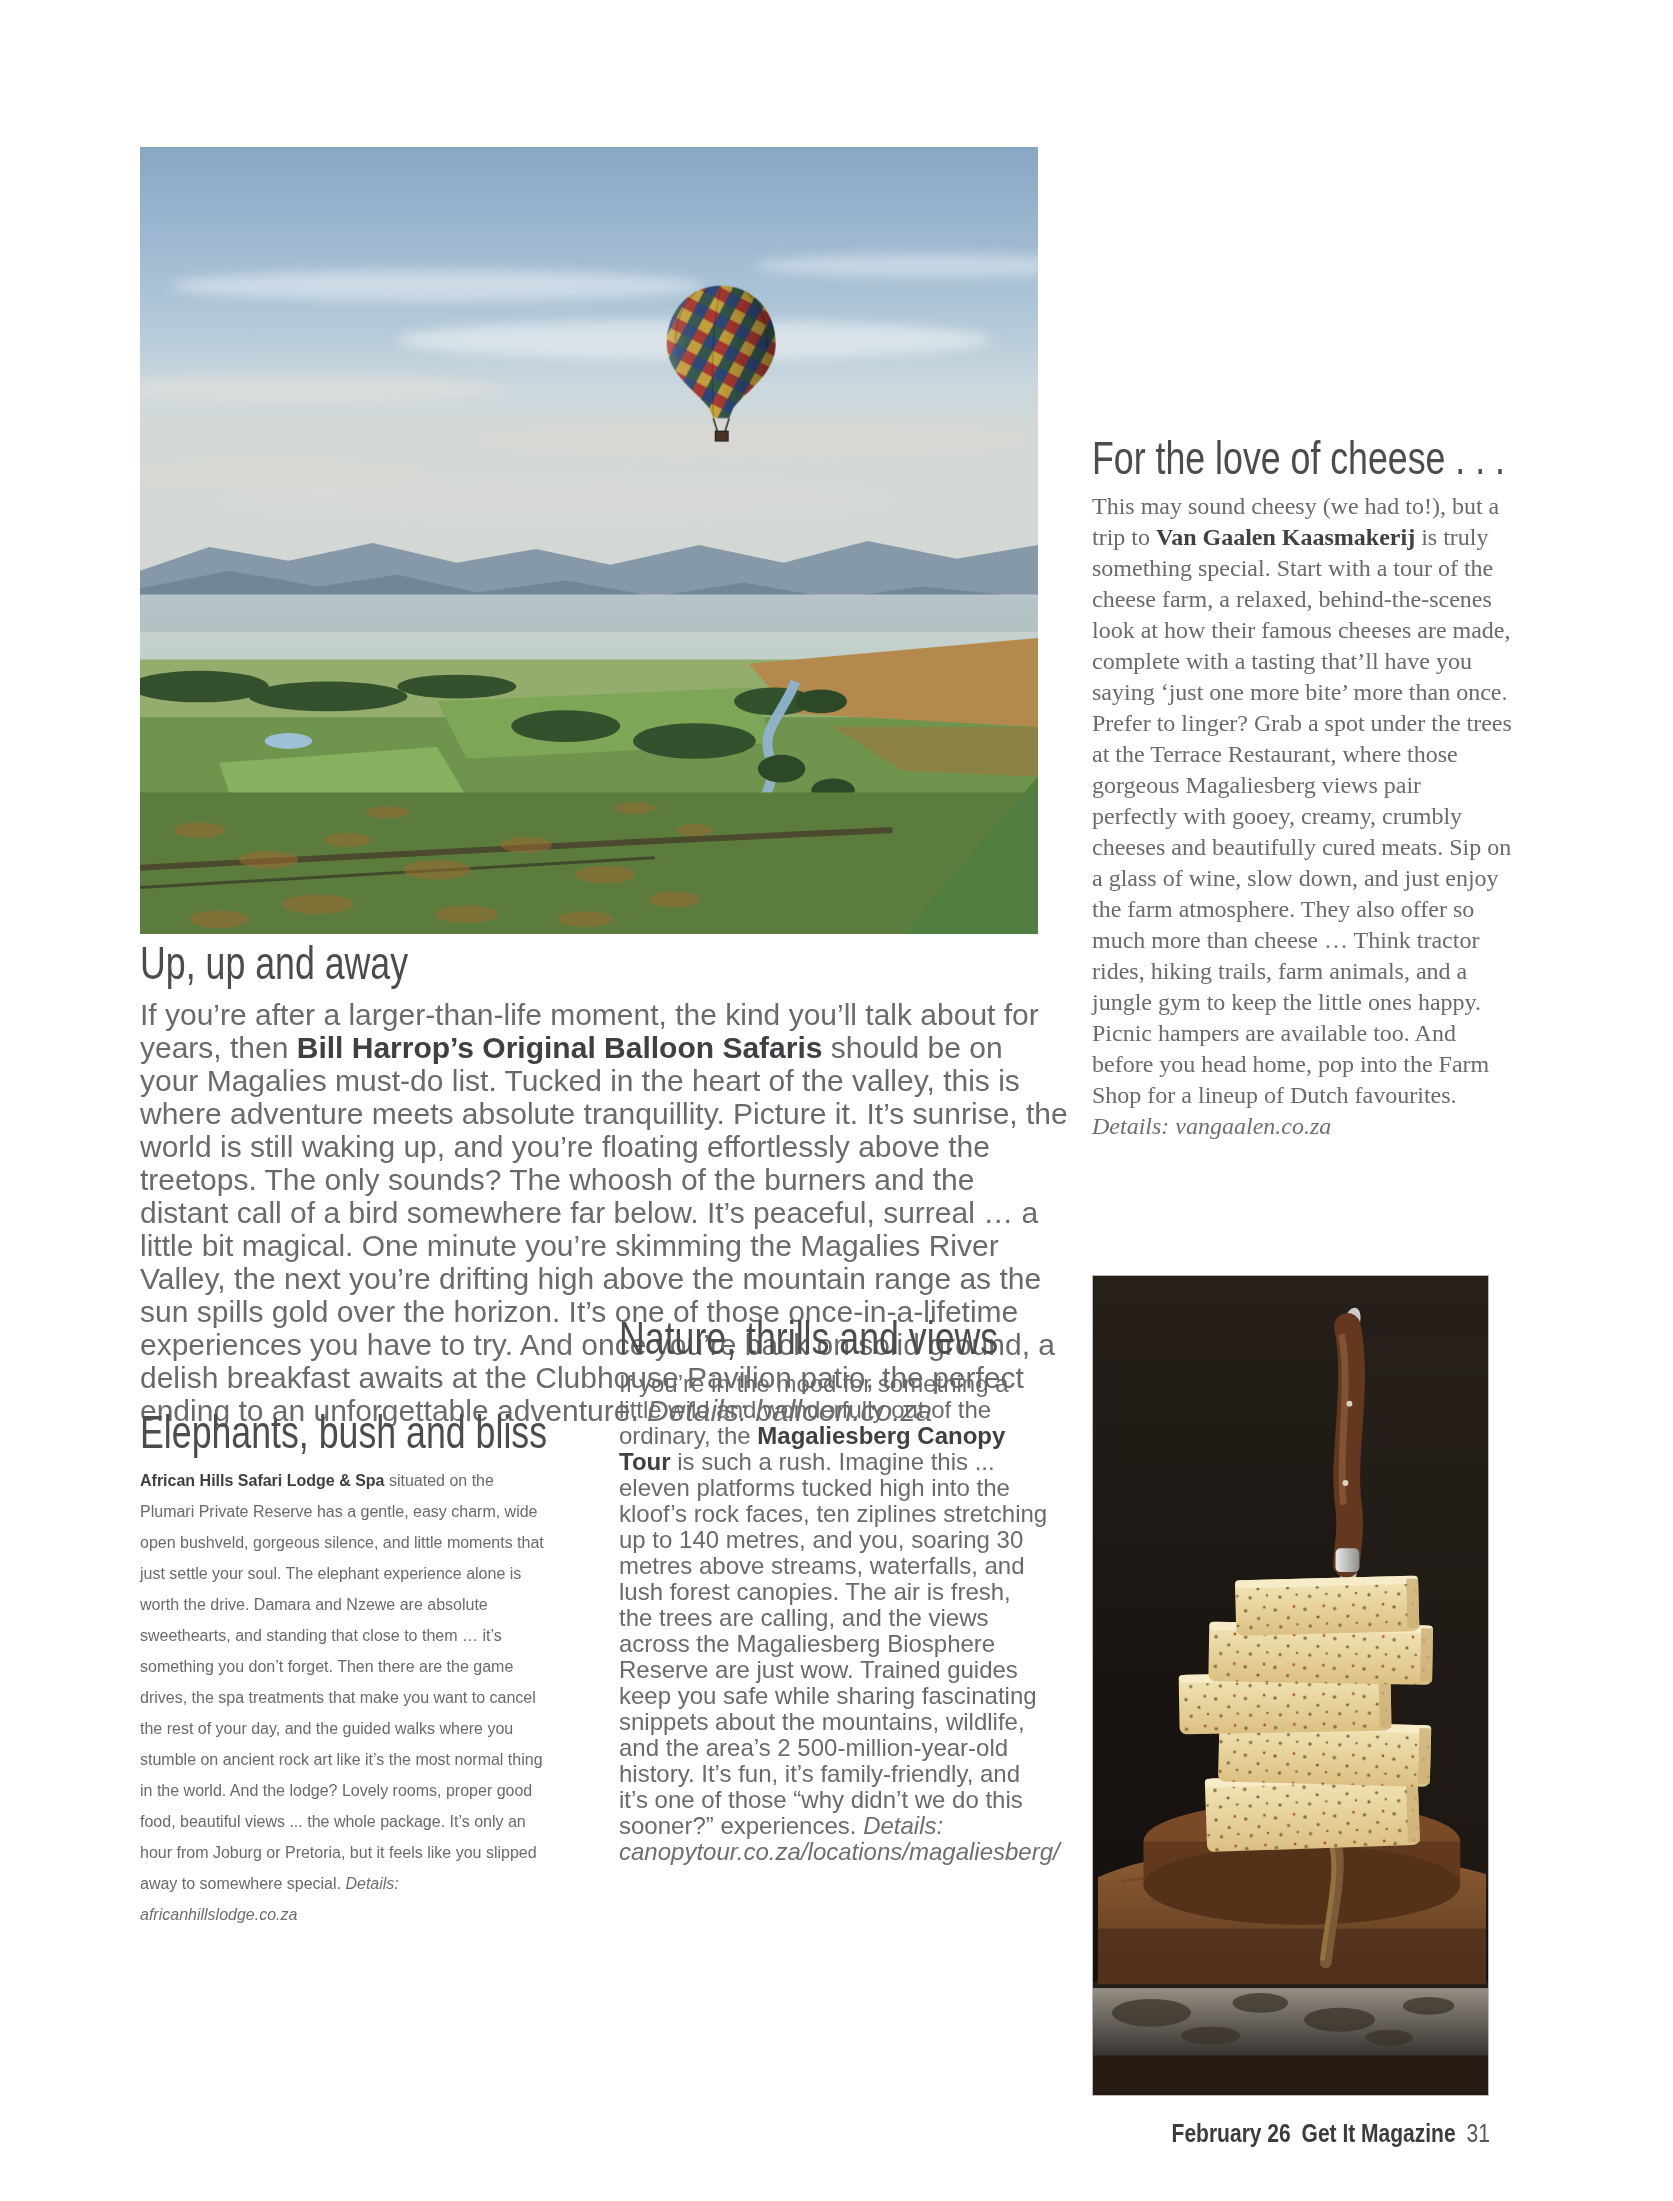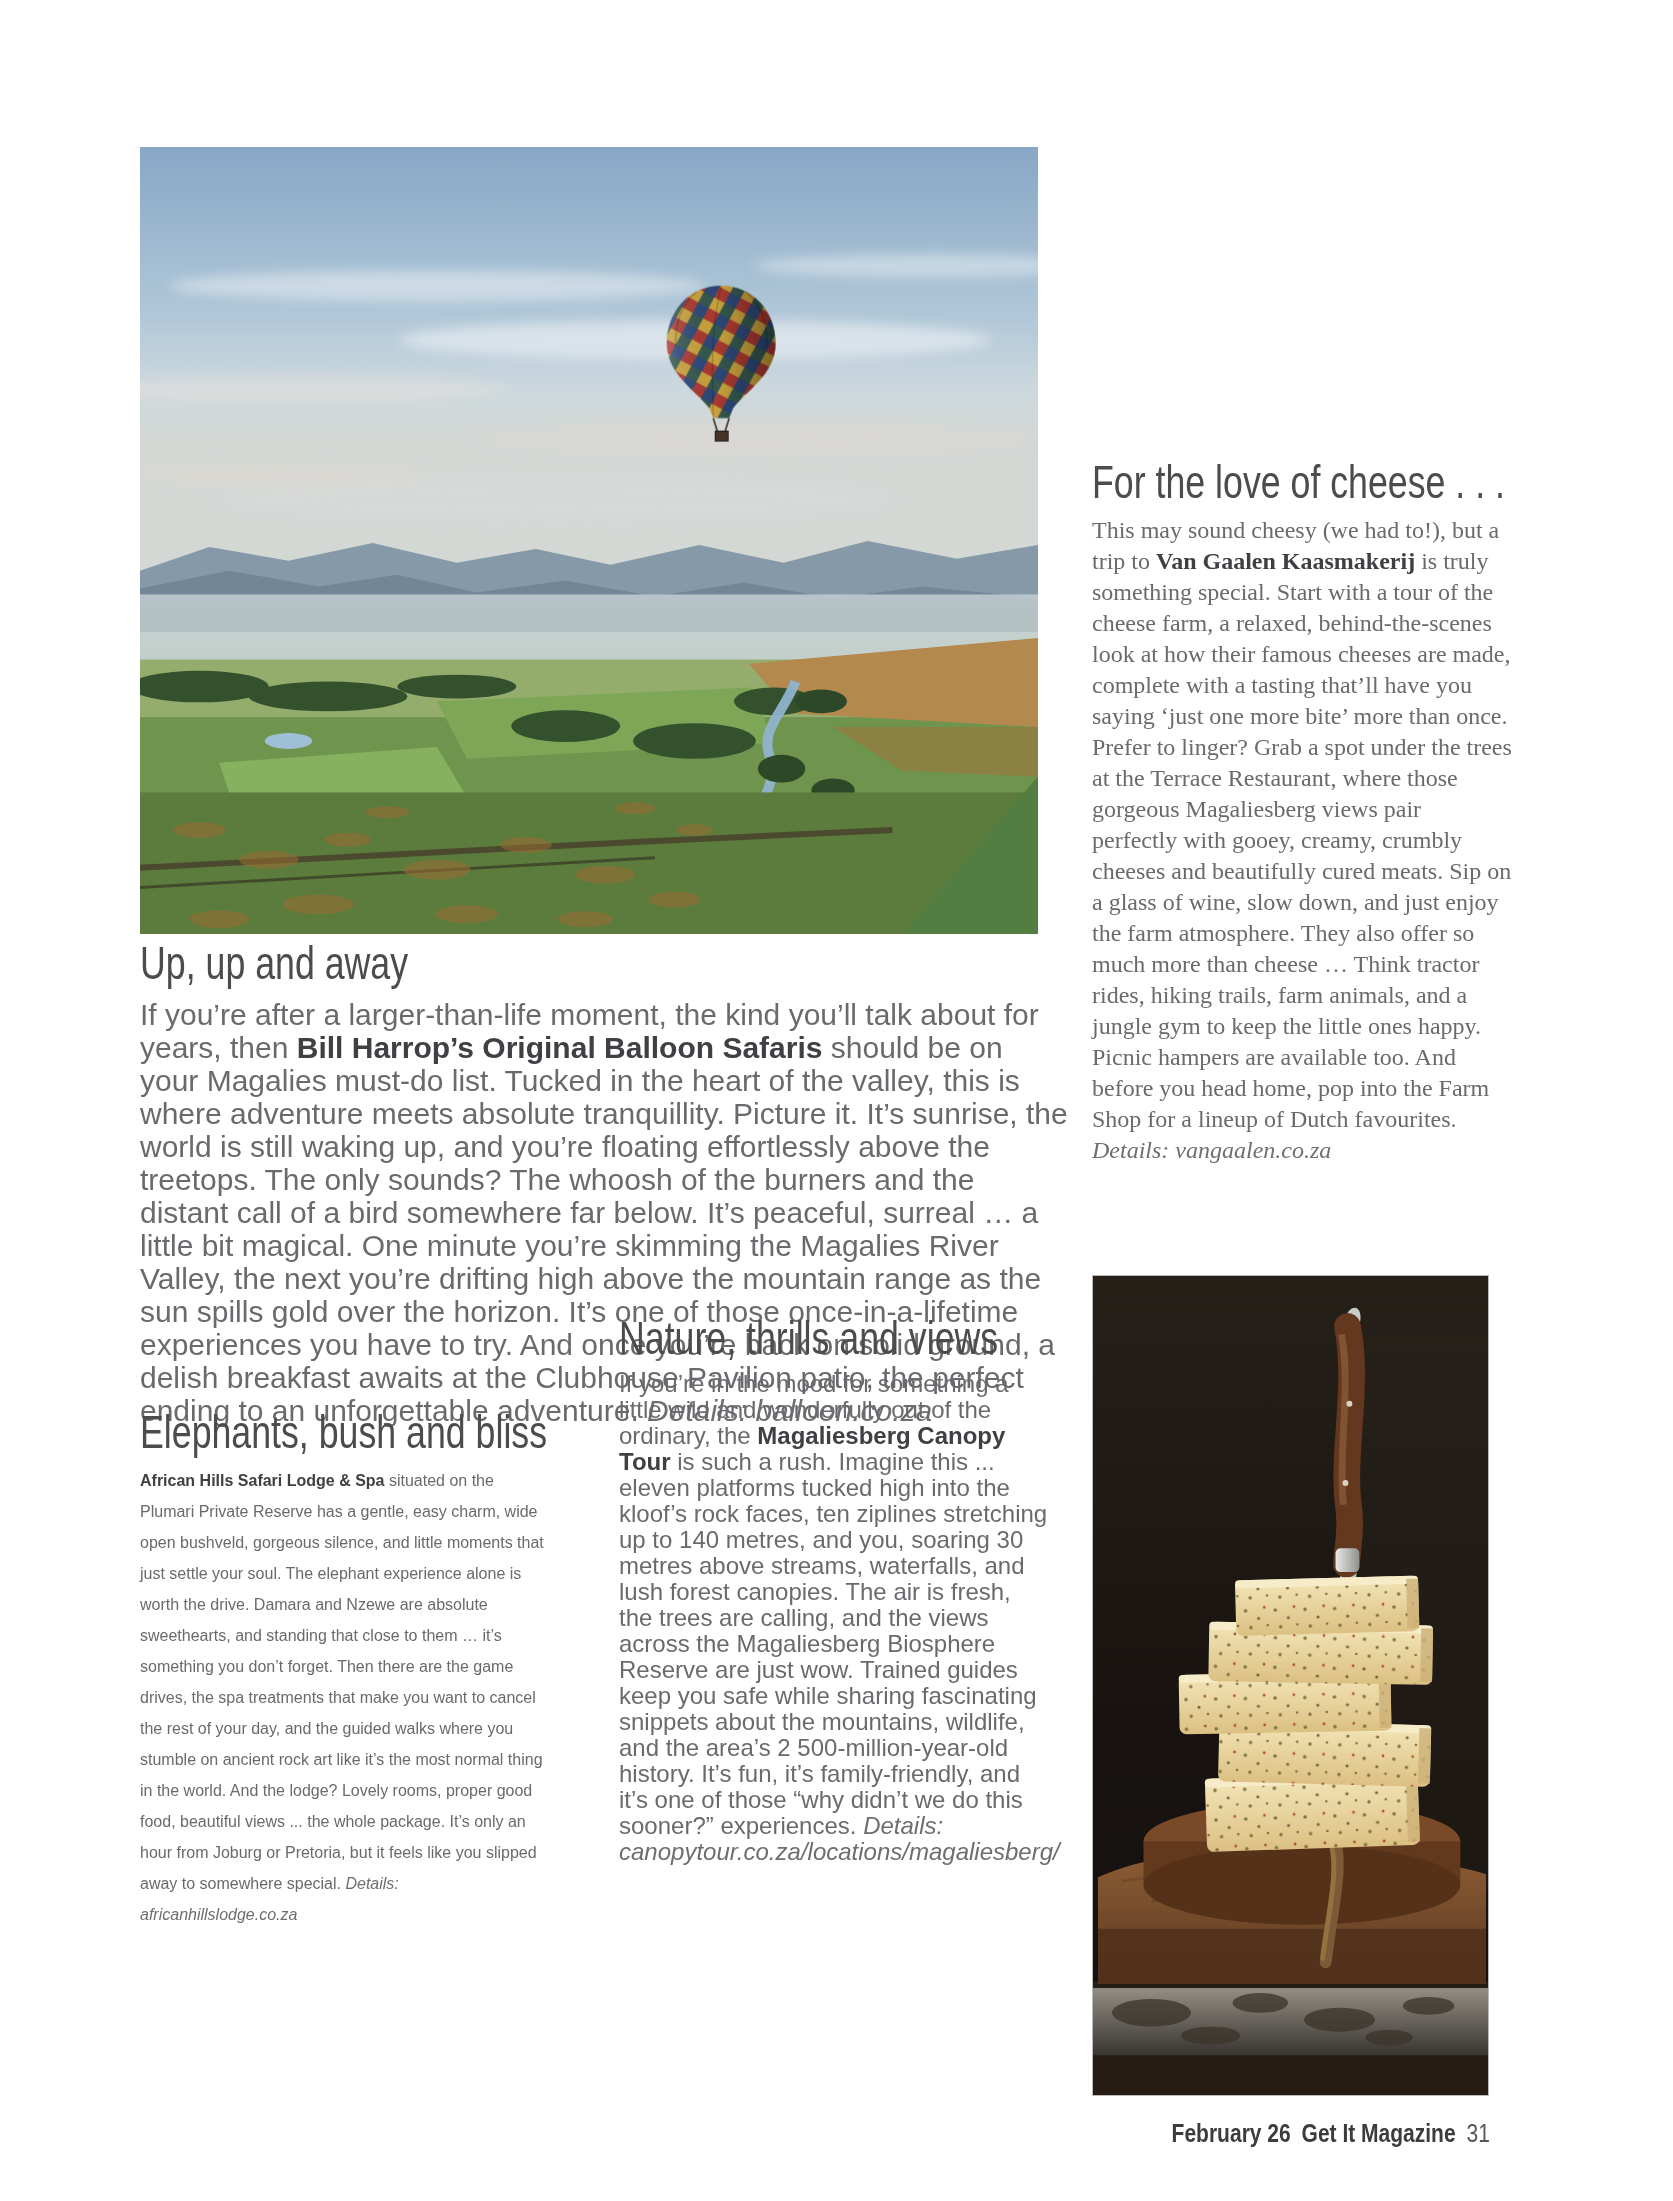--- a/index.html
+++ b/index.html
@@ -13,21 +13,21 @@
   .heading{margin:0;font-weight:400;color:#4b4c4e;font-size:47px;line-height:1.04;
            white-space:nowrap;transform:scaleX(0.76);transform-origin:0 50%;letter-spacing:0;}
   .body{margin:0;color:#696a6d;}
   .body b{font-weight:700;color:#3e4043;}
   .details{font-style:italic;color:#6d6e71;}
 
   #sec-up{position:absolute;left:140px;top:939px;width:929px;}
   #sec-up .heading{margin-bottom:10px;}
   #sec-up .body{font-size:30px;line-height:33px;}
 
-  #col-cheese{position:absolute;left:1092px;top:434px;width:420px;margin-top:24px;}
+  #col-cheese{position:absolute;left:1092px;top:434px;width:420px;}
   #col-cheese .heading{margin-bottom:8px;}
   #col-cheese .body{font-size:24px;line-height:31px;font-family:Liberation Serif, serif;}
 
   #col-elephants{position:absolute;left:140px;top:1408px;width:408px;}
   #col-elephants .heading{margin-bottom:8px;}
   #col-elephants .body{font-size:16px;line-height:31px;}
 
   #col-nature{position:absolute;left:619px;top:1314px;width:430px;}
   #col-nature .heading{margin-bottom:8px;}
   #col-nature .body{font-size:24px;line-height:26px;}

